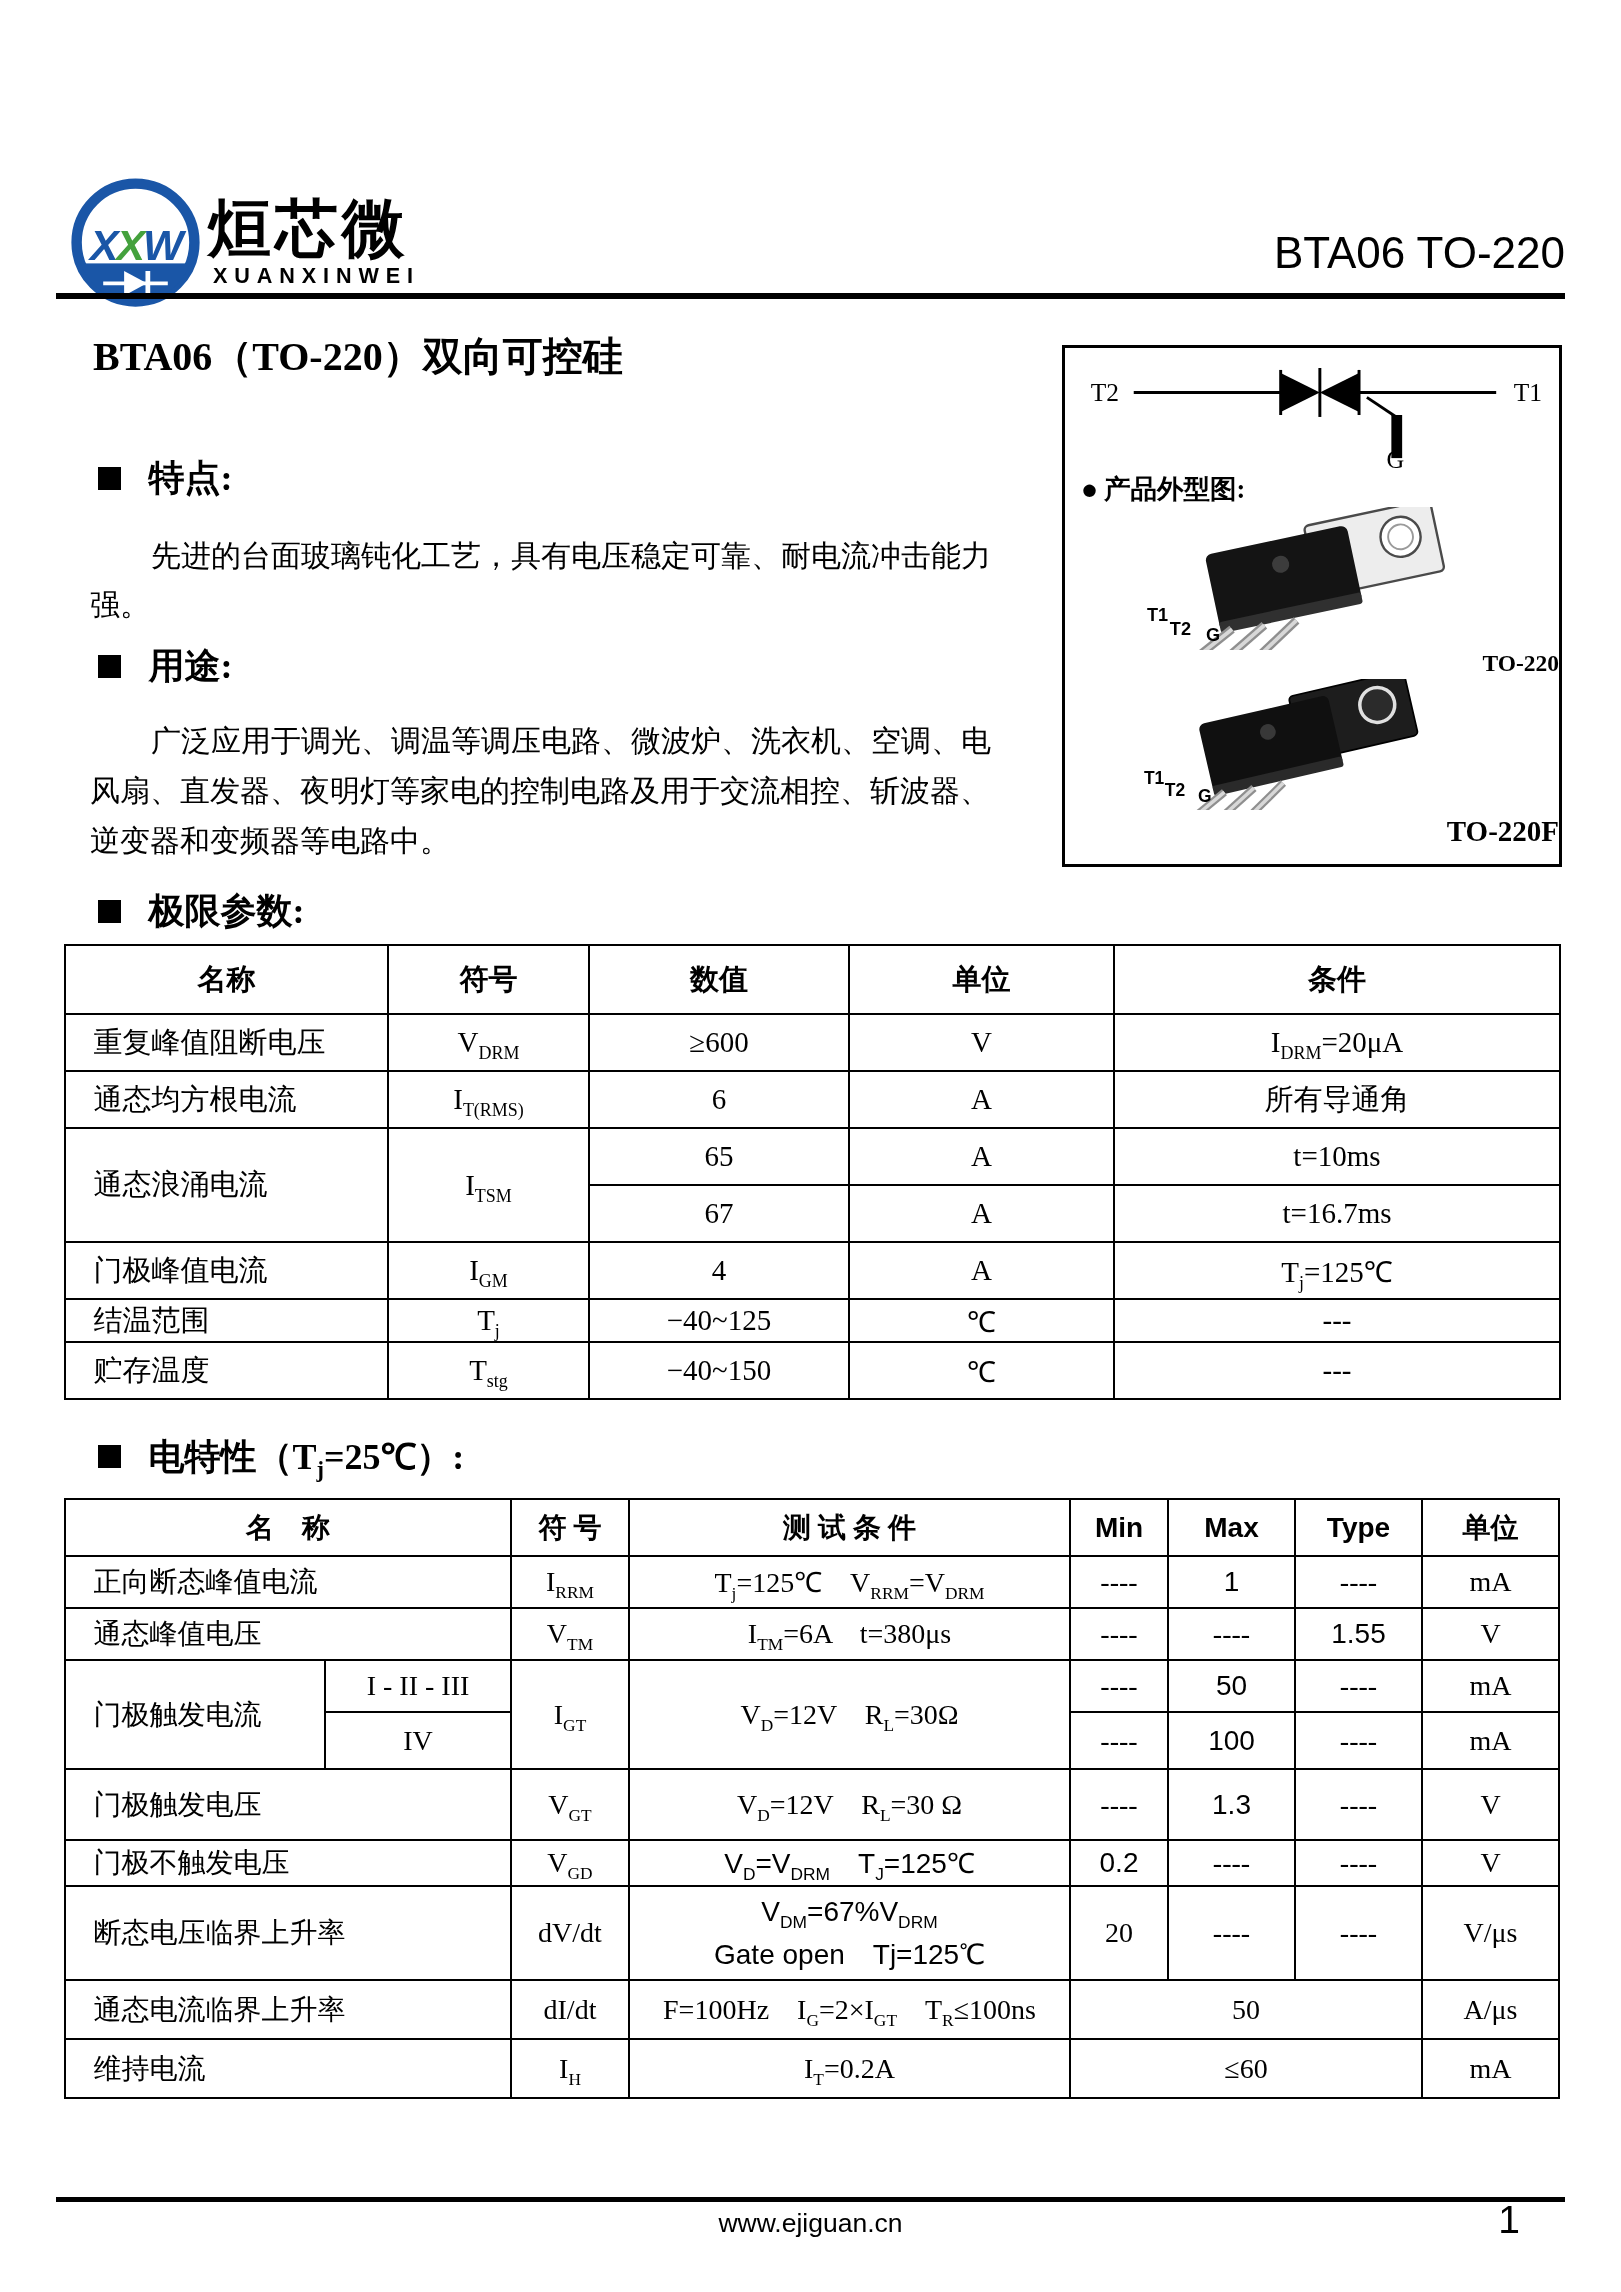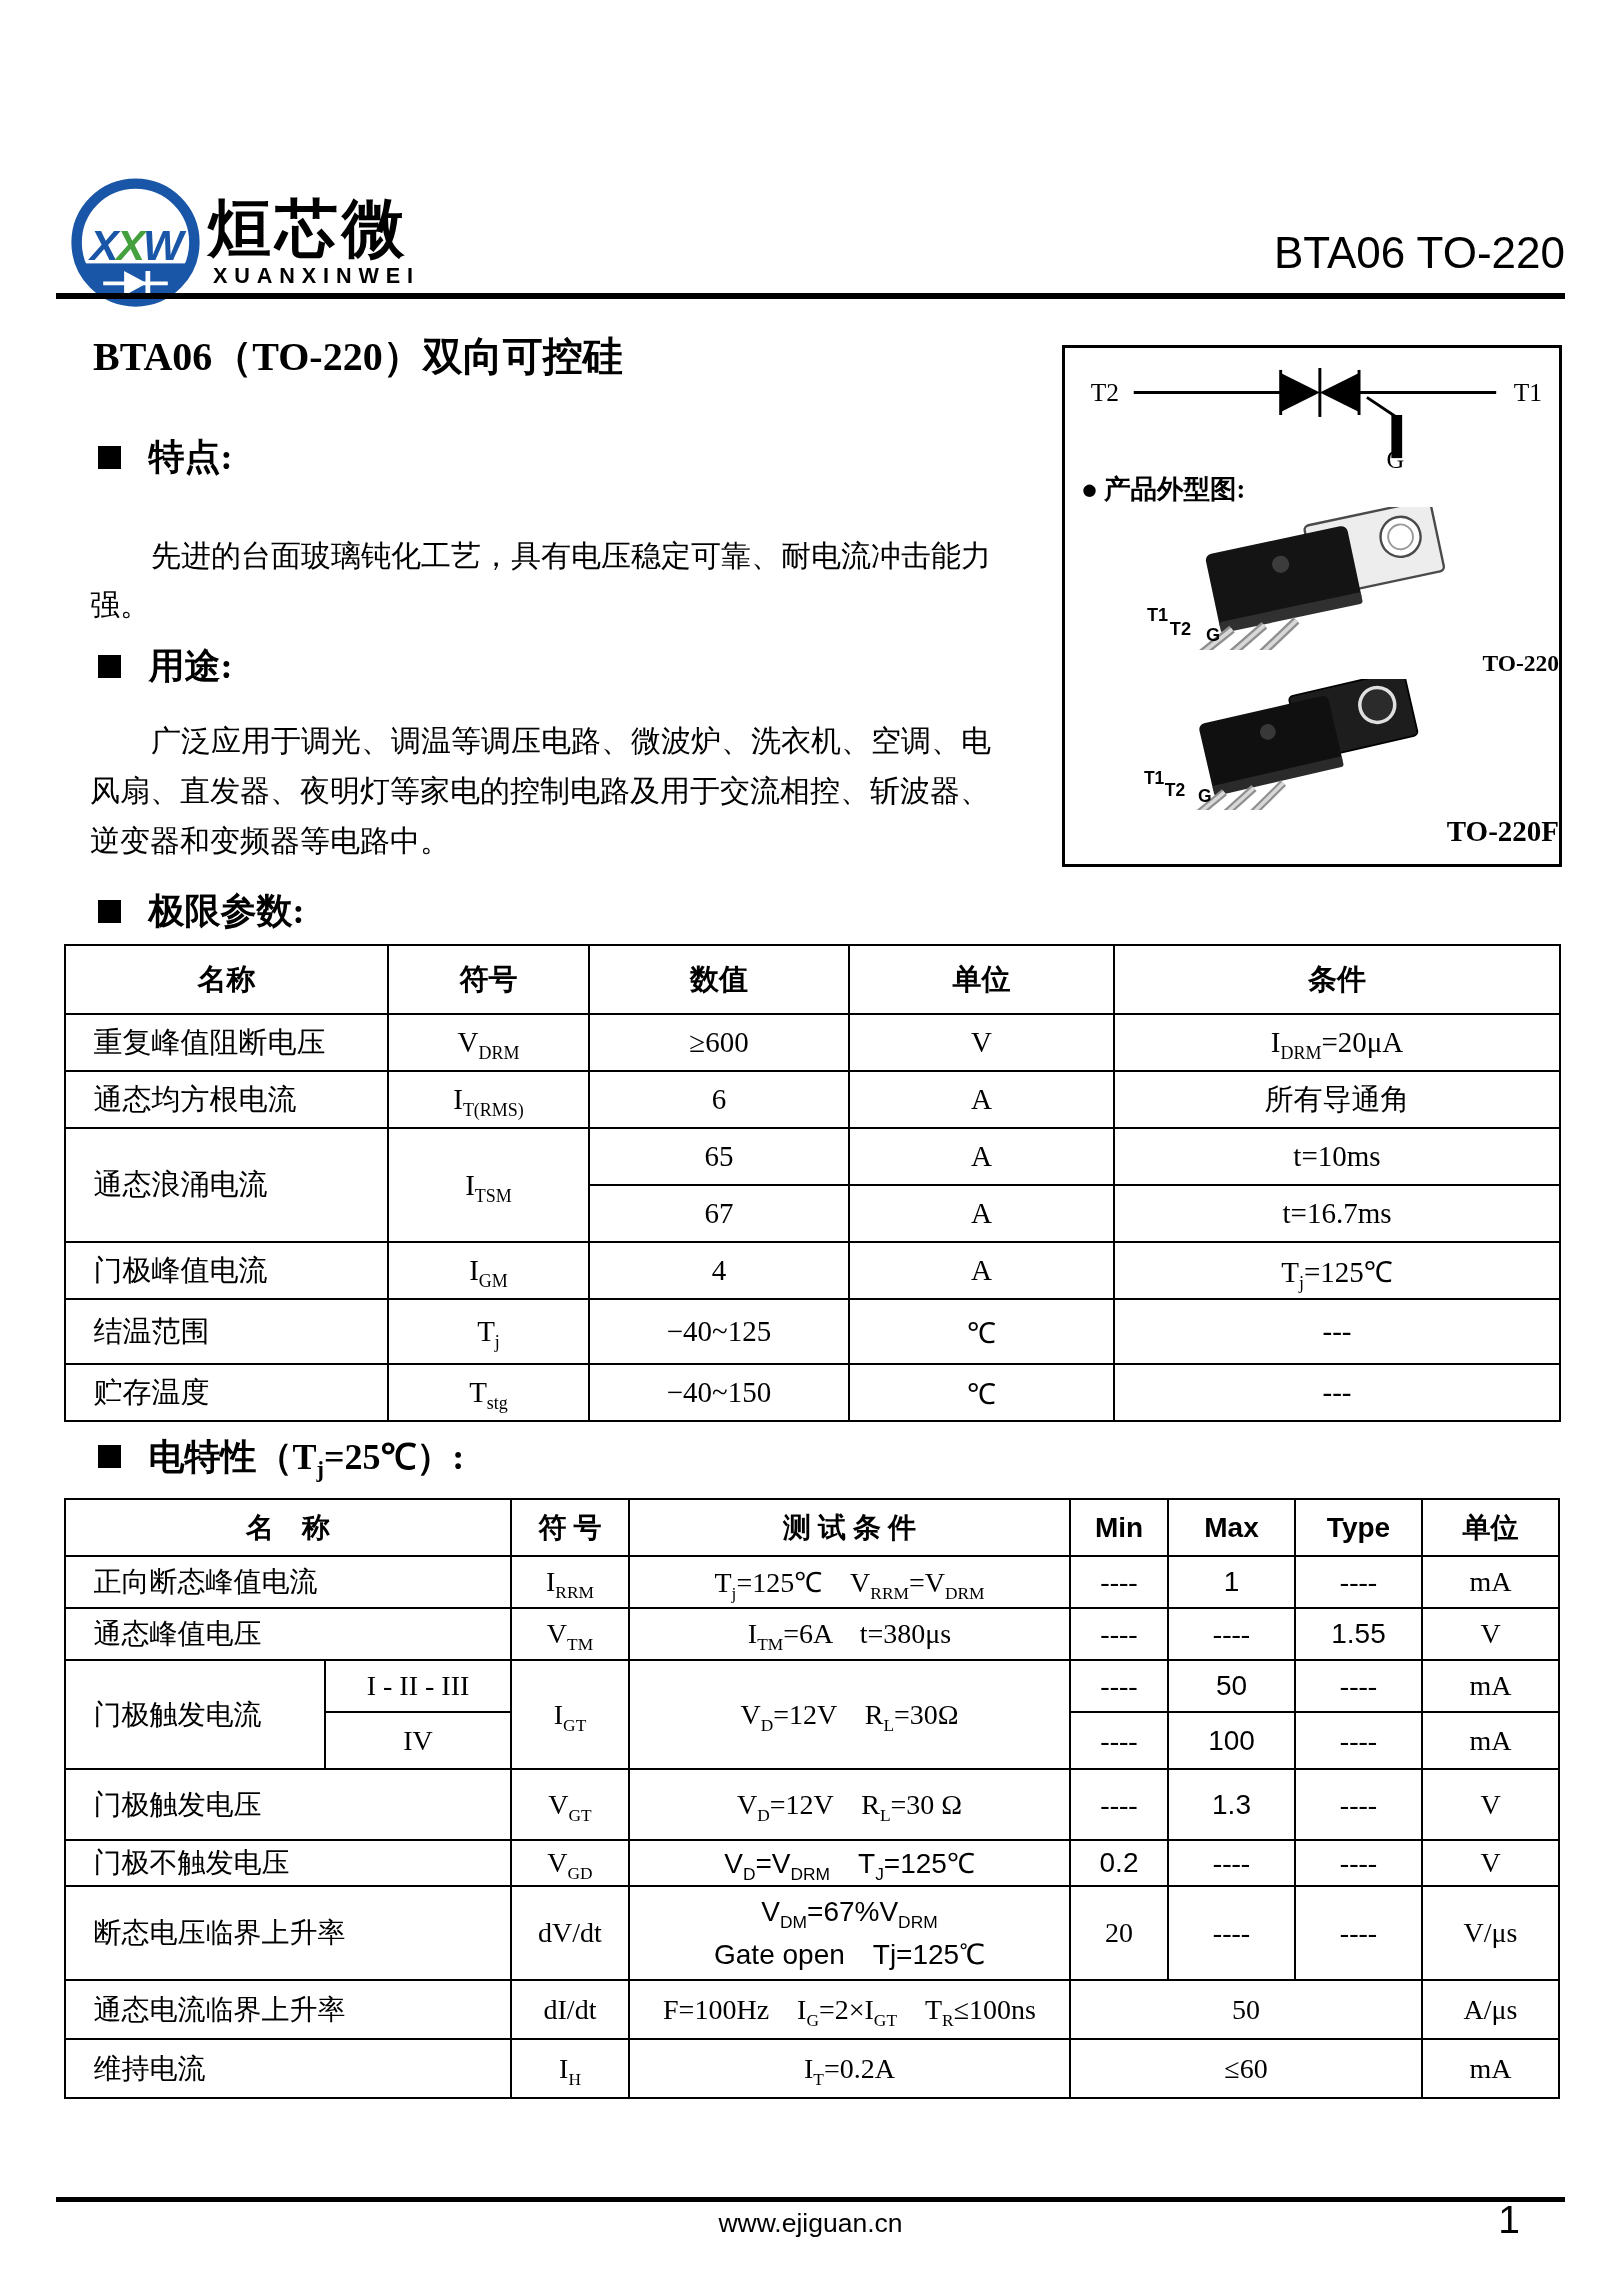--- a/index.html
+++ b/index.html
@@ -144,21 +144,21 @@
       </g>
       <g font-family="Liberation Sans, sans-serif" font-size="20" font-weight="bold">
         <text x="22" y="120">T1</text>
         <text x="46" y="134">T2</text>
         <text x="84" y="141">G</text>
       </g>
     </svg>
     <div class="abs ocap" style="top:467px;font-size:29px;">TO-220F</div>
   </div>
 
-  <div class="abs sec" style="left:98px;top:433px;">
+  <div class="abs sec" style="left:98px;top:454px;">
     <span class="bullet-sq"></span>
     <span class="sec-label">特点:</span>
   </div>
   <div class="abs para" style="left:90px;top:531px;width:904px;">先进的台面玻璃钝化工艺，具有电压稳定可靠、耐电流冲击能力强。</div>
 
   <div class="abs sec" style="left:98px;top:642px;">
     <span class="bullet-sq"></span>
     <span class="sec-label">用途:</span>
   </div>
   <div class="abs para" style="left:90px;top:716px;width:902px;line-height:50px;">广泛应用于调光、调温等调压电路、微波炉、洗衣机、空调、电风扇、直发器、夜明灯等家电的控制电路及用于交流相控、斩波器、逆变器和变频器等电路中。</div>
@@ -210,21 +210,21 @@
       <td>A</td>
       <td>t=16.7ms</td>
     </tr>
     <tr style="height:57px">
       <td class="lname">门极峰值电流</td>
       <td>I<sub>GM</sub></td>
       <td>4</td>
       <td>A</td>
       <td>T<sub>j</sub>=125℃</td>
     </tr>
-    <tr style="height:65px">
+    <tr style="height:43px">
       <td class="lname">结温范围</td>
       <td>T<sub>j</sub></td>
       <td>−40~125</td>
       <td>℃</td>
       <td>---</td>
     </tr>
     <tr style="height:57px">
       <td class="lname">贮存温度</td>
       <td>T<sub>stg</sub></td>
       <td>−40~150</td>

